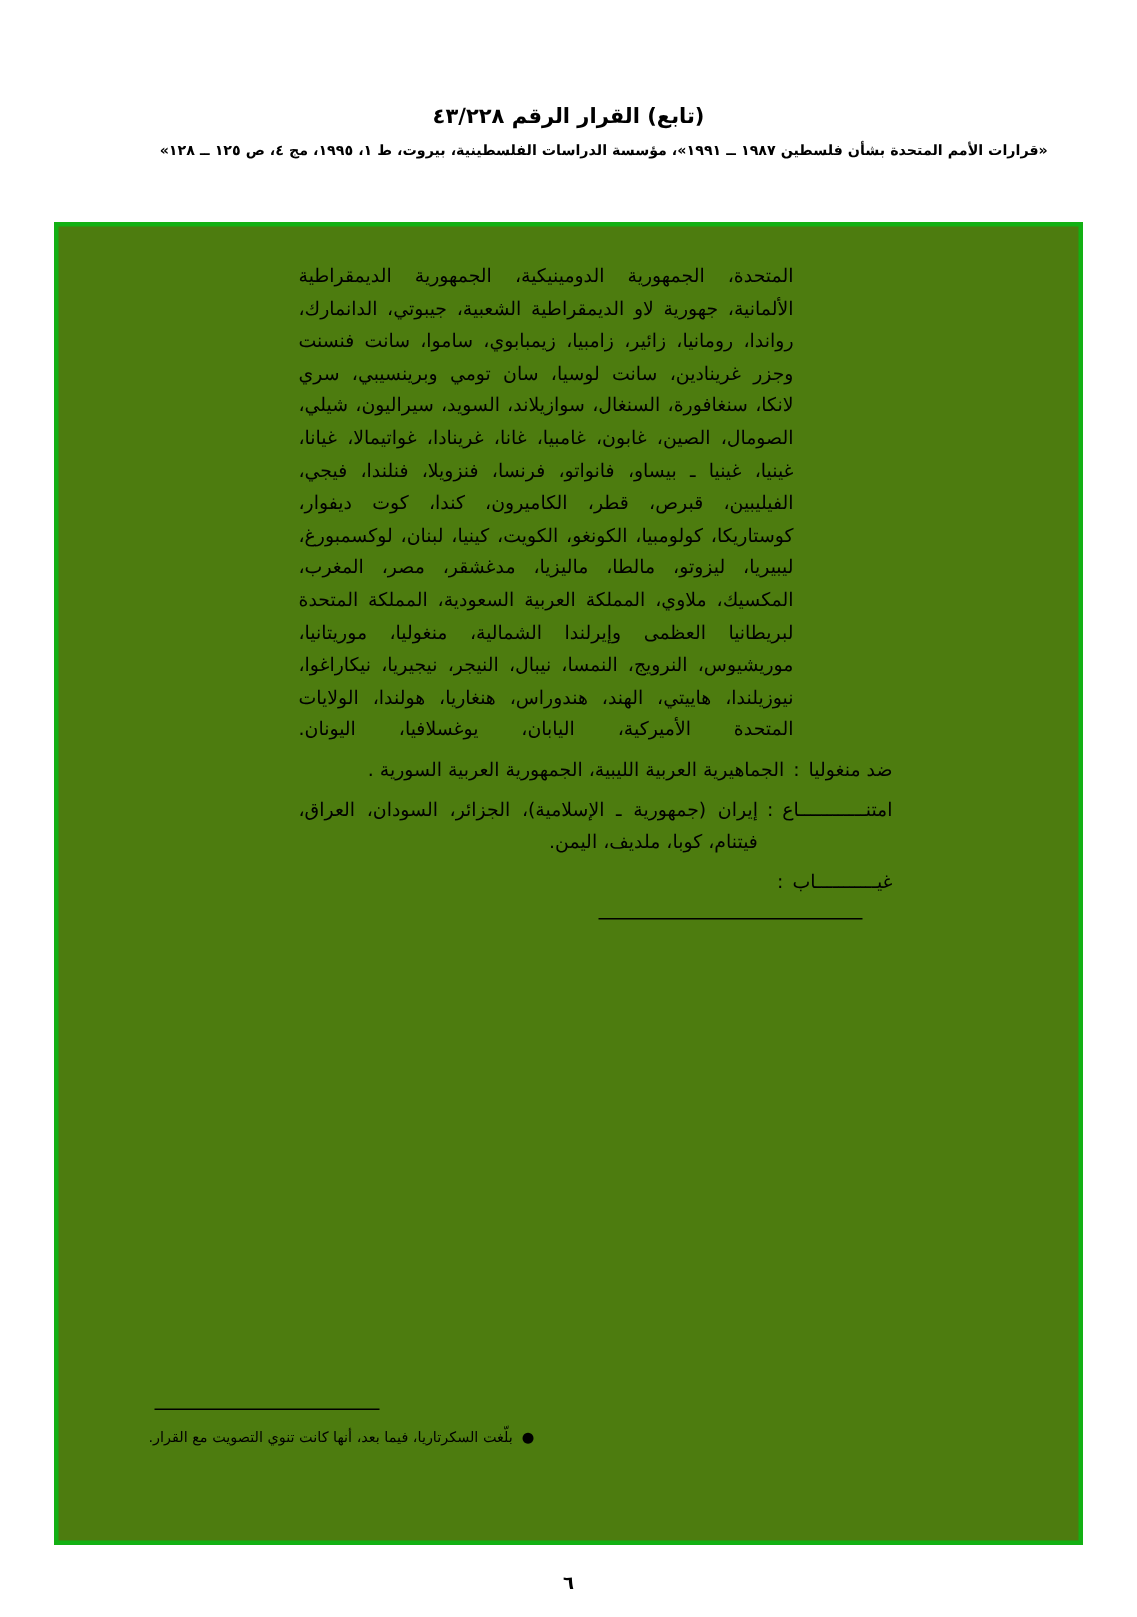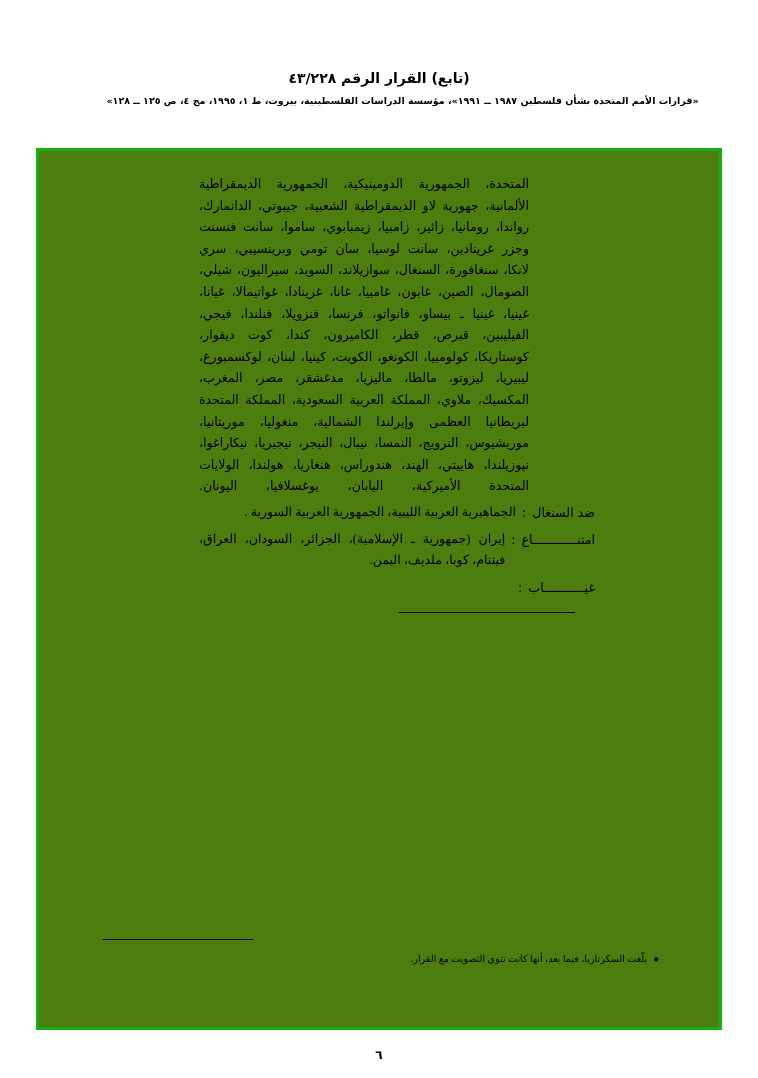--- a/index.html
+++ b/index.html
@@ -84,21 +84,20 @@
     letter-spacing: 0.5px;
   }
   .vote-colon {
     flex: 0 0 auto;
     padding-left: 6px;
   }
   .vote-text {
     flex: 1 1 auto;
     text-align: justify;
     text-align-last: justify;
-    font-family: Liberation Serif, serif;
   }
   .vote-text.last-left {
     text-align-last: right;
   }
   .rule-short {
     width: 176px;
     height: 0;
     border-top: 1.3px solid #000;
     margin: 14px 120px 0 auto;
   }
@@ -109,23 +108,22 @@
     width: 150px;
     border-top: 1px solid #000;
   }
   .footnote {
     position: absolute;
     right: 60px;
     left: 60px;
     top: 800px;
     direction: rtl;
     font-size: 9.6px;
-    text-align: right;
+    text-align: left;
     line-height: 16px;
-    font-family: Liberation Serif, serif;
   }
   .footnote .dot {
     display: inline-block;
     margin-left: 6px;
   }
   .page-number {
     position: absolute;
     left: 0;
     right: 0;
     top: 1048px;
@@ -143,21 +141,21 @@
     <div class="doc-title">(تابع) القرار الرقم ٤٣/٢٢٨</div>
     <div class="doc-subtitle">«قرارات الأمم المتحدة بشأن فلسطين ١٩٨٧ ــ ١٩٩١»، مؤسسة الدراسات الفلسطينية، بيروت، ط ١، ١٩٩٥، مج ٤، ص ١٢٥ ــ ١٢٨»</div>
   </div>
 
   <div class="frame">
     <div class="content">
 
       <div class="countries-block">المتحدة، الجمهورية الدومينيكية، الجمهورية الديمقراطية الألمانية، جهورية لاو الديمقراطية الشعبية، جيبوتي، الدانمارك، رواندا، رومانيا، زائير، زامبيا، زيمبابوي، ساموا، سانت فنسنت وجزر غرينادين، سانت لوسيا، سان تومي وبرينسيبي، سري لانكا، سنغافورة، السنغال، سوازيلاند، السويد، سيراليون، شيلي، الصومال، الصين، غابون، غامبيا، غانا، غرينادا، غواتيمالا، غيانا، غينيا، غينيا ـ بيساو، فانواتو، فرنسا، فنزويلا، فنلندا، فيجي، الفيليبين، قبرص، قطر، الكاميرون، كندا، كوت ديفوار، كوستاريكا، كولومبيا، الكونغو، الكويت، كينيا، لبنان، لوكسمبورغ، ليبيريا، ليزوتو، مالطا، ماليزيا، مدغشقر، مصر، المغرب، المكسيك، ملاوي، المملكة العربية السعودية، المملكة المتحدة لبريطانيا العظمى وإيرلندا الشمالية، منغوليا، موريتانيا، موريشيوس، النرويج، النمسا، نيبال، النيجر، نيجيريا، نيكاراغوا، نيوزيلندا، هاييتي، الهند، هندوراس، هنغاريا، هولندا، الولايات المتحدة الأميركية، اليابان، يوغسلافيا، اليونان.</div>
 
       <div class="vote-row">
-        <span class="vote-label">ضد السنغال</span>
+        <span class="vote-label">ضد منغوليا</span>
         <span class="vote-colon">:</span>
         <span class="vote-text last-left">الجماهيرية العربية الليبية، الجمهورية العربية السورية .</span>
       </div>
 
       <div class="vote-row">
         <span class="vote-label">امتنــــــــــــاع</span>
         <span class="vote-colon">:</span>
         <span class="vote-text last-left">إيران (جمهورية ـ الإسلامية)، الجزائر، السودان، العراق، فيتنام، كوبا، ملديف، اليمن.</span>
       </div>
 

